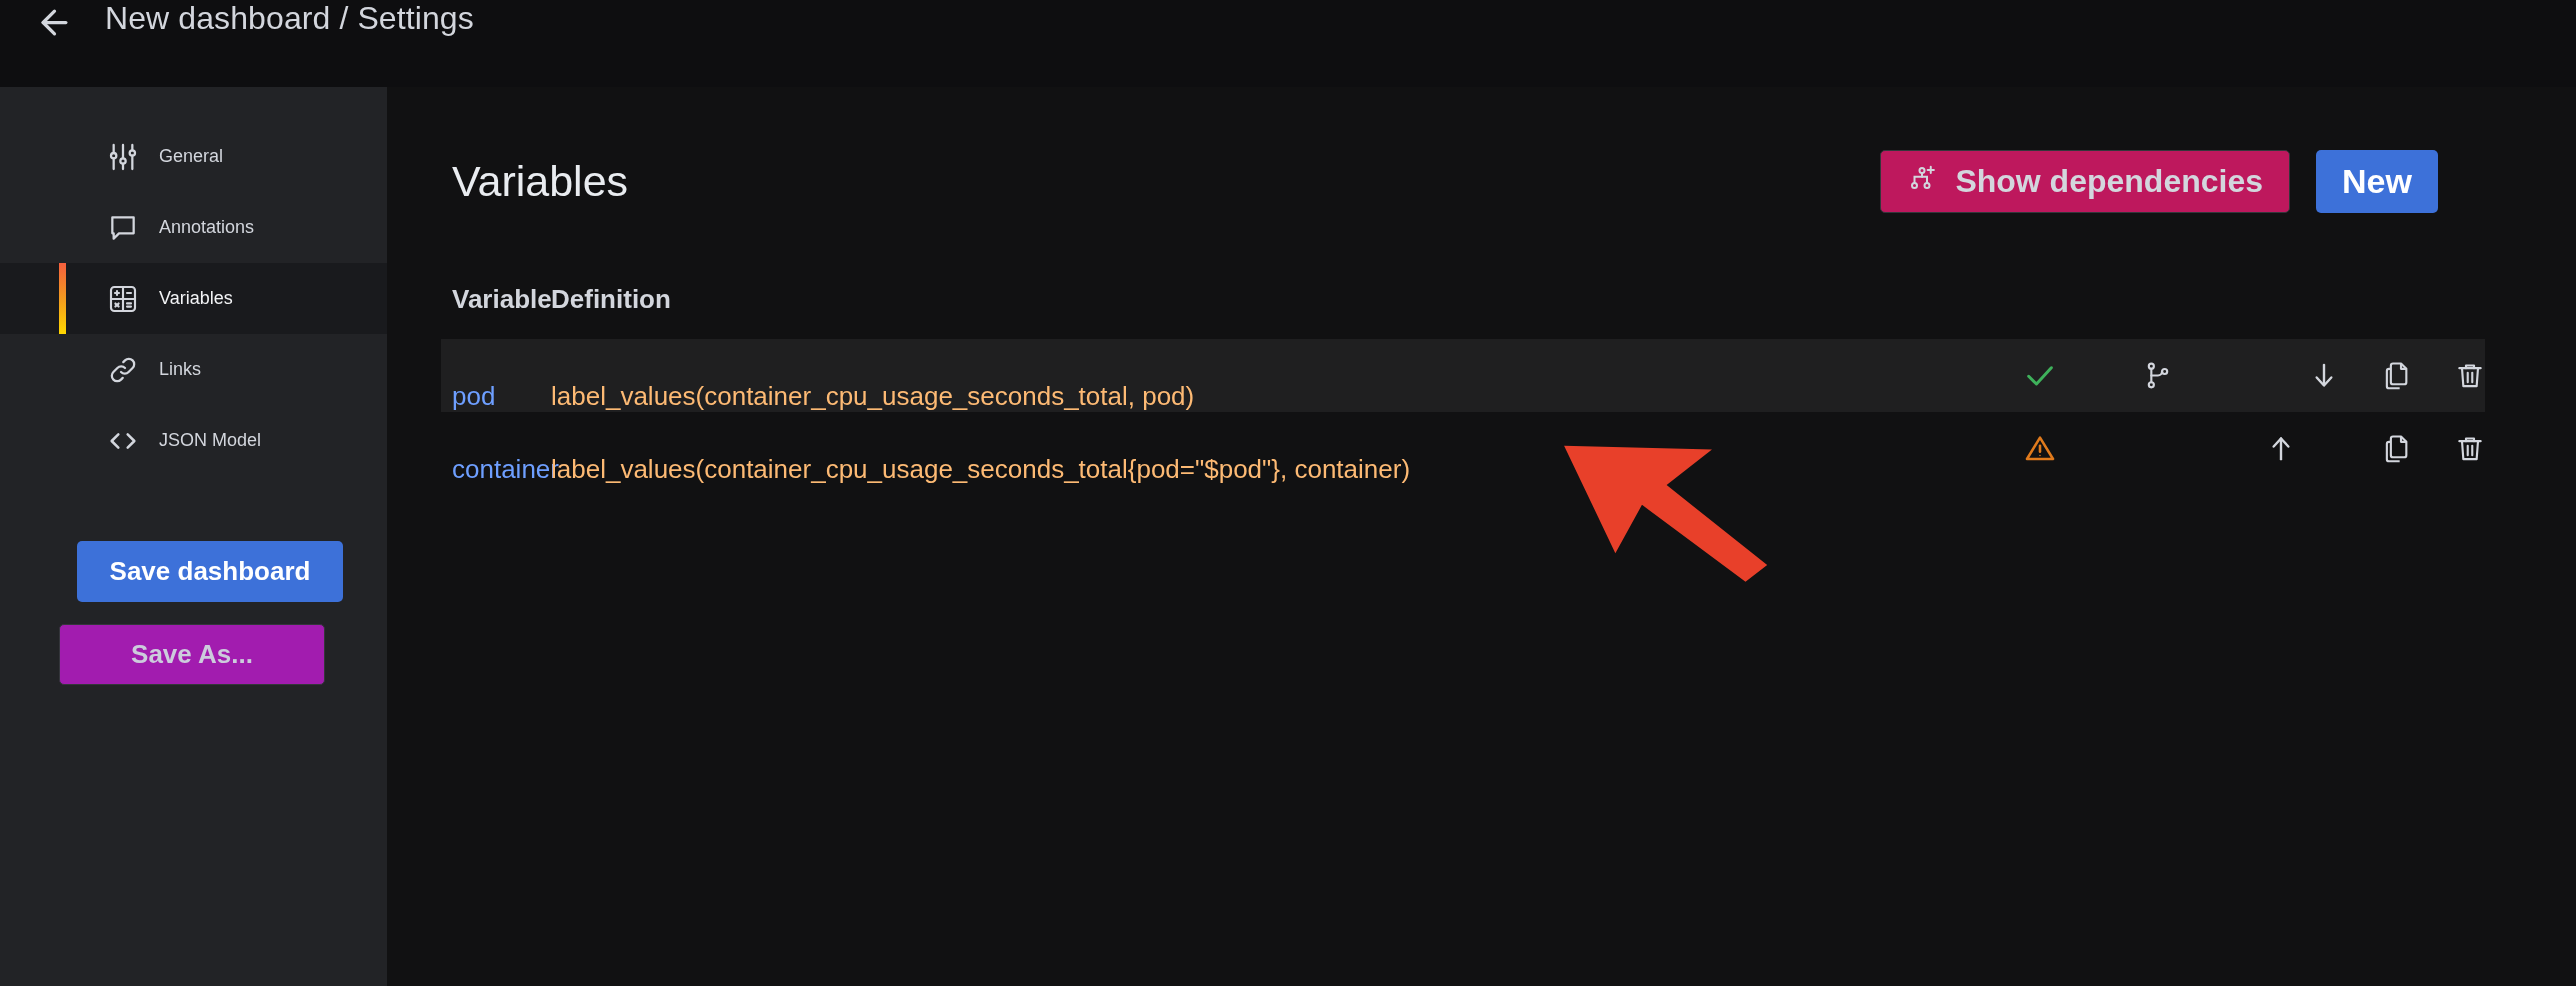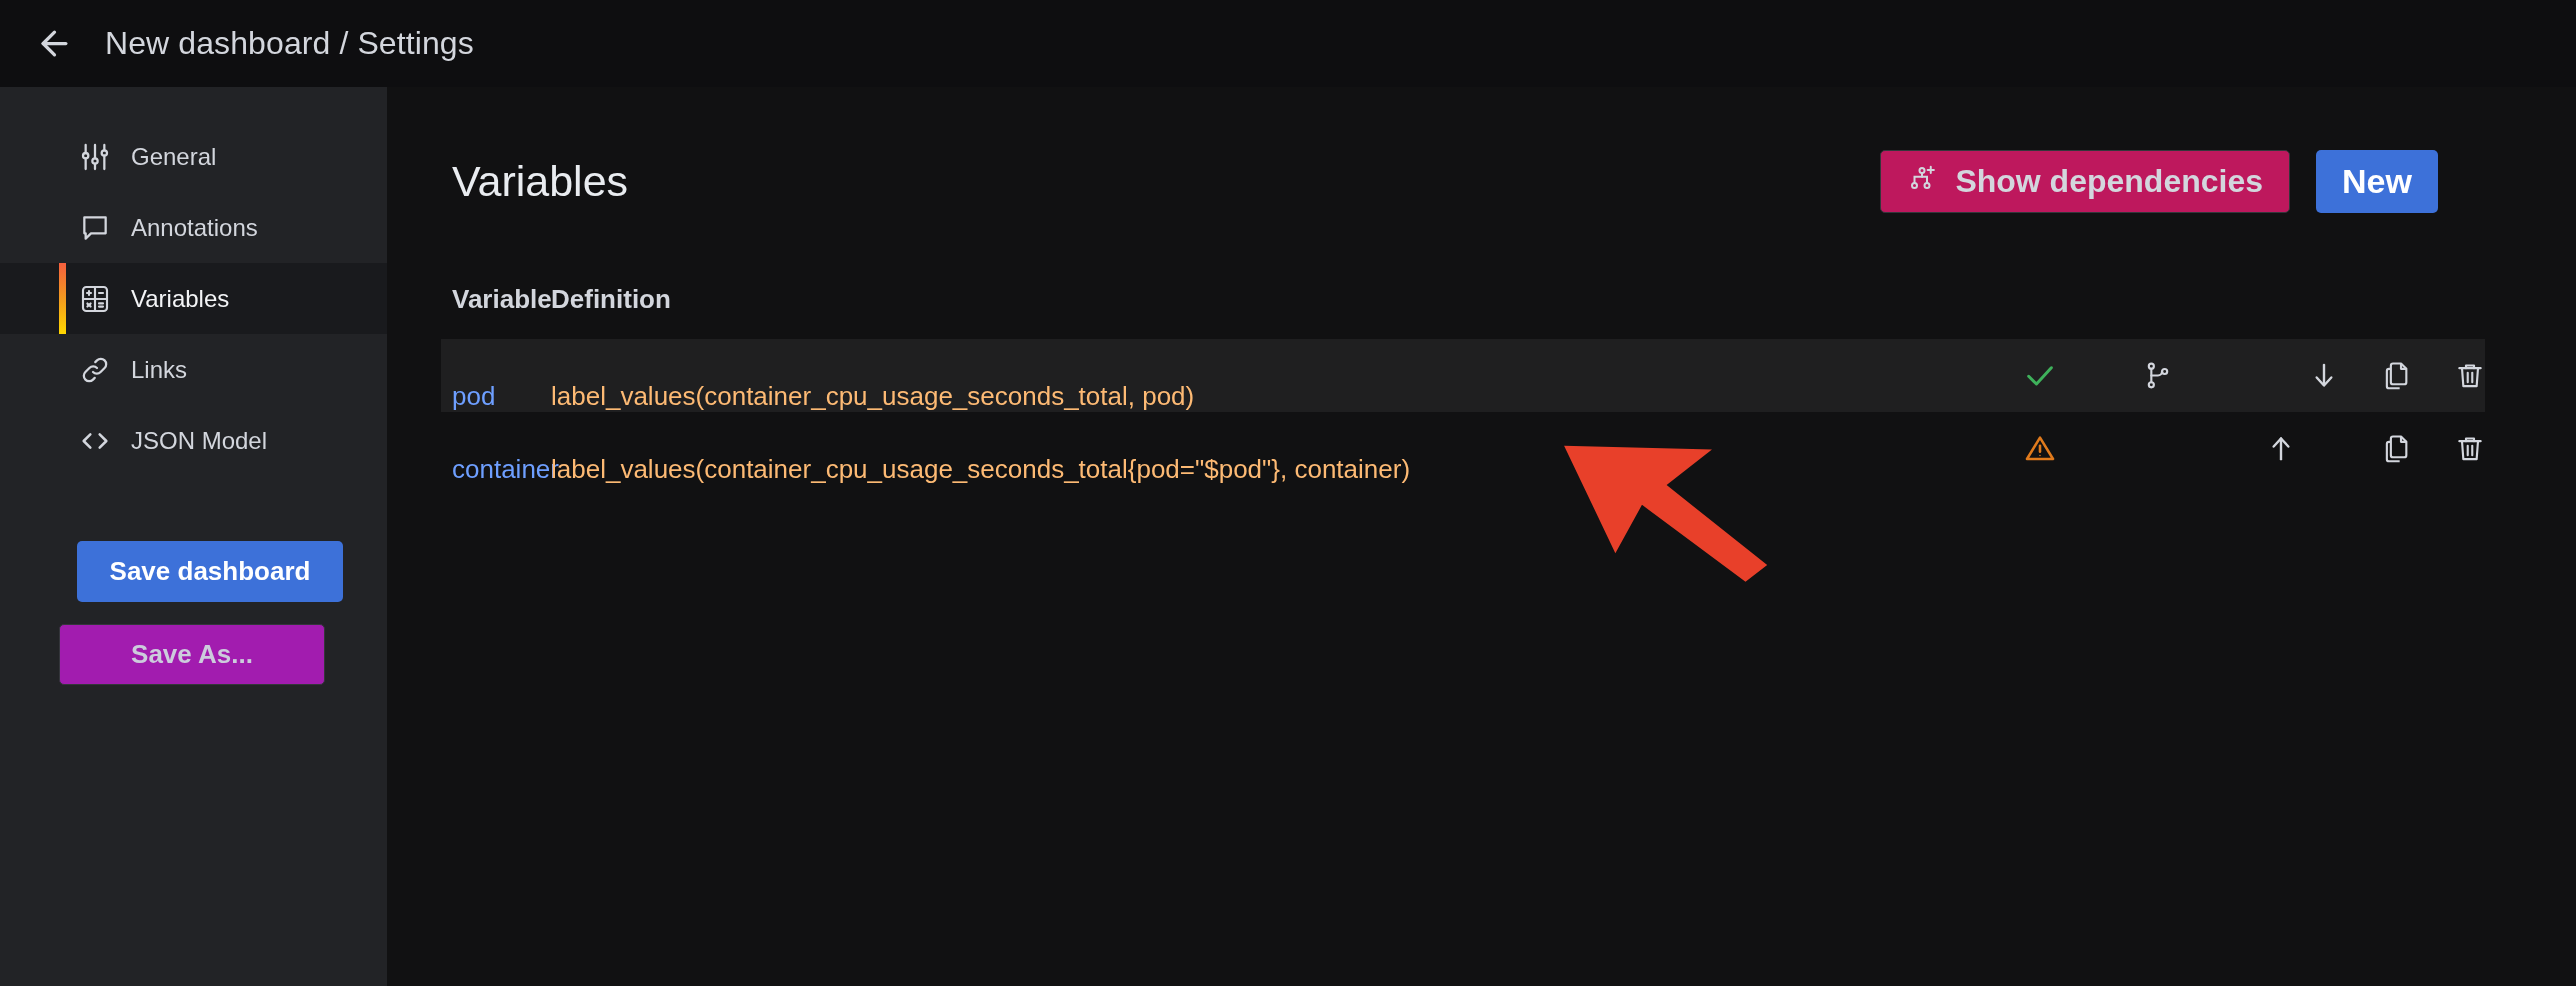--- a/index.html
+++ b/index.html
@@ -7,21 +7,21 @@
     width:2576px; height:986px;
     background:#111112;
     font-family:"Liberation Sans", sans-serif;
     overflow:hidden;
   }
 
   
   .topbar{
     position:absolute; left:0; top:0; width:2576px; height:87px;
     background:#0e0e10;
-    display:flex; align-items:center;
+    display:flex; align-items:flex-start;
   }
   .back-btn{
     width:45px; height:45px; margin-left:32px;
     display:flex; align-items:center; justify-content:center;
     cursor:pointer; border-radius:4px;
   }
   .back-btn svg{ display:block; }
   .topbar-title{
     margin-left:28px;
     font-size:32px; color:#d3d6dd; font-weight:400; letter-spacing:0.1px;
@@ -30,24 +30,24 @@
   
   .sidebar{
     position:absolute; left:0; top:87px; width:387px; height:899px;
     background:#222326;
   }
   .nav{ padding-top:34px; }
   .nav-item{
     position:relative;
     height:71px;
     display:flex; align-items:center;
-    padding-left:77px;
+    padding-left:105px;
     cursor:pointer;
     color:#d3d6dd;
-    font-size:24px;
+    font-size:18px;
   }
   .nav-item .nav-ico{
     width:36px; height:36px; margin-right:18px;
     display:flex; align-items:center; justify-content:center; flex:none;
   }
   .nav-item.active{ background:#191a1d; }
   .nav-item.active::before{
     content:""; position:absolute; left:59px; top:0; bottom:0; width:7px;
     background:linear-gradient(180deg,#f55f3e 0%,#f29a1f 50%,#ffd700 100%);
   }

